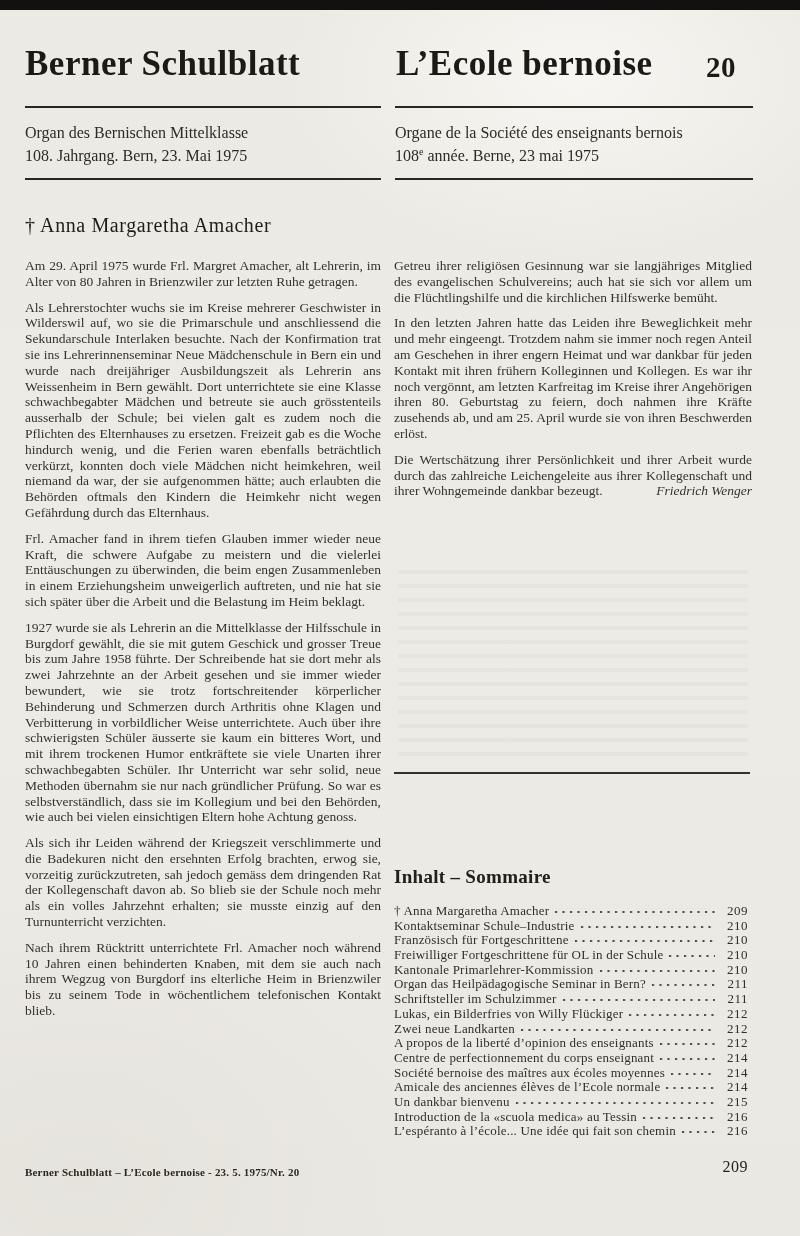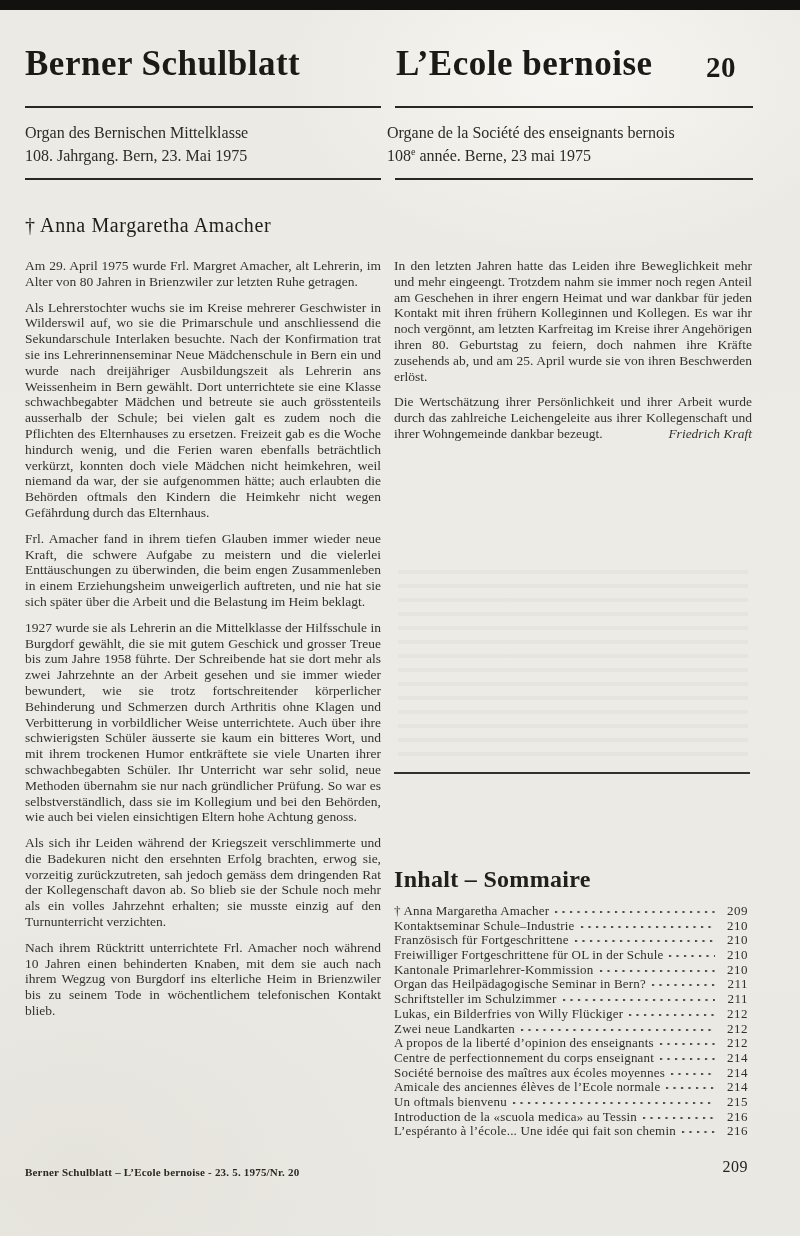--- a/index.html
+++ b/index.html
@@ -28,40 +28,40 @@
   
   .rule{position:absolute;height:2px;background:#2b2720;}
   .r-tl{top:106px;left:25px;width:356px;}
   .r-tr{top:106px;left:395px;width:358px;}
   .r-bl{top:178px;left:25px;width:356px;}
   .r-br{top:178px;left:395px;width:358px;}
   .r-toc{top:772px;left:394px;width:356px;height:2px;background:#35312a;}
   
   .sub{position:absolute;top:121px;font-size:16px;line-height:23px;color:#2e2a24;white-space:nowrap;}
   .sub-de{left:25px;}
-  .sub-fr{left:387px;}
+  .sub-fr{left:395px;}
   .sub sup{font-size:10px;line-height:0;}
   
   .article-title{
     position:absolute;top:214px;left:25px;margin:0;
     font-size:20px;font-weight:400;letter-spacing:.6px;color:#201c17;white-space:nowrap;
   }
   .col{position:absolute;top:258px;font-size:13.5px;line-height:15.8px;text-align:justify;}
   .col-left{left:25px;width:356px;}
   .col-right{left:394px;width:358px;}
   .col p{margin:0 0 10px 0;}
   .sig{float:right;font-style:italic;padding-left:12px;}
   .ghost{
     position:absolute;left:398px;top:560px;width:350px;height:200px;
     background:repeating-linear-gradient(180deg,rgba(0,0,0,0) 0 10px,rgba(110,104,92,.05) 10px 14px);
   }
   
   .toc-heading{
     position:absolute;top:866px;left:394px;margin:0;
-    font-size:24px;font-weight:700;letter-spacing:.3px;color:#23201a;
+    font-size:19px;font-weight:700;letter-spacing:.3px;color:#23201a;
   }
   .toc{position:absolute;top:903px;left:394px;width:354px;font-size:13px;color:#332f28;}
   .toc-row{display:flex;align-items:baseline;height:14.7px;}
   .toc-label{white-space:nowrap;overflow:hidden;letter-spacing:.2px;}
   .toc-leader{
     flex:1;min-width:6px;height:10px;margin:0 5px;
     background-image:radial-gradient(circle at 2px 7px,#514b42 1.1px,rgba(0,0,0,0) 1.5px);
     background-size:7.5px 10px;background-repeat:repeat-x;
   }
   .toc-page{width:28px;text-align:right;letter-spacing:.5px;}
@@ -105,22 +105,23 @@
   <section class="col col-left">
     <p>Am 29. April 1975 wurde Frl. Margret Amacher, alt Lehrerin, im Alter von 80 Jahren in Brienzwiler zur letzten Ruhe getragen.</p>
     <p>Als Lehrerstochter wuchs sie im Kreise mehrerer Geschwister in Wilderswil auf, wo sie die Primarschule und anschliessend die Sekundarschule Interlaken besuchte. Nach der Konfirmation trat sie ins Lehrerinnenseminar Neue Mädchenschule in Bern ein und wurde nach dreijähriger Ausbildungszeit als Lehrerin ans Weissenheim in Bern gewählt. Dort unterrichtete sie eine Klasse schwachbegabter Mädchen und betreute sie auch grösstenteils ausserhalb der Schule; bei vielen galt es zudem noch die Pflichten des Elternhauses zu ersetzen. Freizeit gab es die Woche hindurch wenig, und die Ferien waren ebenfalls beträchtlich verkürzt, konnten doch viele Mädchen nicht heimkehren, weil niemand da war, der sie aufgenommen hätte; auch erlaubten die Behörden oftmals den Kindern die Heimkehr nicht wegen Gefährdung durch das Elternhaus.</p>
     <p>Frl. Amacher fand in ihrem tiefen Glauben immer wieder neue Kraft, die schwere Aufgabe zu meistern und die vielerlei Enttäuschungen zu überwinden, die beim engen Zusammenleben in einem Erziehungsheim unweigerlich auftreten, und nie hat sie sich später über die Arbeit und die Belastung im Heim beklagt.</p>
     <p>1927 wurde sie als Lehrerin an die Mittelklasse der Hilfsschule in Burgdorf gewählt, die sie mit gutem Geschick und grosser Treue bis zum Jahre 1958 führte. Der Schreibende hat sie dort mehr als zwei Jahrzehnte an der Arbeit gesehen und sie immer wieder bewundert, wie sie trotz fortschreitender körperlicher Behinderung und Schmerzen durch Arthritis ohne Klagen und Verbitterung in vorbildlicher Weise unterrichtete. Auch über ihre schwierigsten Schüler äusserte sie kaum ein bitteres Wort, und mit ihrem trockenen Humor entkräftete sie viele Unarten ihrer schwachbegabten Schüler. Ihr Unterricht war sehr solid, neue Methoden übernahm sie nur nach gründlicher Prüfung. So war es selbstverständlich, dass sie im Kollegium und bei den Behörden, wie auch bei vielen einsichtigen Eltern hohe Achtung genoss.</p>
     <p>Als sich ihr Leiden während der Kriegszeit verschlimmerte und die Badekuren nicht den ersehnten Erfolg brachten, erwog sie, vorzeitig zurückzutreten, sah jedoch gemäss dem dringenden Rat der Kollegenschaft davon ab. So blieb sie der Schule noch mehr als ein volles Jahrzehnt erhalten; sie musste einzig auf den Turnunterricht verzichten.</p>
     <p>Nach ihrem Rücktritt unterrichtete Frl. Amacher noch während 10 Jahren einen behinderten Knaben, mit dem sie auch nach ihrem Wegzug von Burgdorf ins elterliche Heim in Brienzwiler bis zu seinem Tode in wöchentlichem telefonischen Kontakt blieb.</p>
   </section>
 
   <section class="col col-right">
+    <p>Getreu ihrer religiösen Gesinnung war sie langjähriges Mitglied des evangelischen Schulvereins; auch hat sie sich vor allem um die Flüchtlingshilfe und die kirchlichen Hilfswerke bemüht.</p>
     <p>In den letzten Jahren hatte das Leiden ihre Beweglichkeit mehr und mehr eingeengt. Trotzdem nahm sie immer noch regen Anteil am Geschehen in ihrer engern Heimat und war dankbar für jeden Kontakt mit ihren frühern Kolleginnen und Kollegen. Es war ihr noch vergönnt, am letzten Karfreitag im Kreise ihrer Angehörigen ihren 80. Geburtstag zu feiern, doch nahmen ihre Kräfte zusehends ab, und am 25. April wurde sie von ihren Beschwerden erlöst.</p>
-    <p><span>Die Wertschätzung ihrer Persönlichkeit und ihrer Arbeit wurde durch das zahlreiche Leichengeleite aus ihrer Kollegenschaft und ihrer Wohngemeinde dankbar bezeugt.</span><span class="sig">Friedrich Kraft</span></p>
+    <p><span>Die Wertschätzung ihrer Persönlichkeit und ihrer Arbeit wurde durch das zahlreiche Leichengeleite aus ihrer Kollegenschaft und ihrer Wohngemeinde dankbar bezeugt.</span><span class="sig">Friedrich Wenger</span></p>
   </section>
 
   <div class="ghost"></div>
 
   <div class="rule r-toc"></div>
   <h3 class="toc-heading">Inhalt – Sommaire</h3>
 
   <div class="toc">
     <div class="toc-row">
         <span class="toc-label">† Anna Margaretha Amacher</span>
@@ -181,21 +182,21 @@
         <span class="toc-label">Société bernoise des maîtres aux écoles moyennes</span>
         <span class="toc-leader"></span>
         <span class="toc-page">214</span>
       </div>
     <div class="toc-row">
         <span class="toc-label">Amicale des anciennes élèves de l’Ecole normale</span>
         <span class="toc-leader"></span>
         <span class="toc-page">214</span>
       </div>
     <div class="toc-row">
-        <span class="toc-label">Un oftmals bienvenu</span>
+        <span class="toc-label">Un dankbar bienvenu</span>
         <span class="toc-leader"></span>
         <span class="toc-page">215</span>
       </div>
     <div class="toc-row">
         <span class="toc-label">Introduction de la «scuola medica» au Tessin</span>
         <span class="toc-leader"></span>
         <span class="toc-page">216</span>
       </div>
     <div class="toc-row">
         <span class="toc-label">L’espéranto à l’école... Une idée qui fait son chemin</span>

